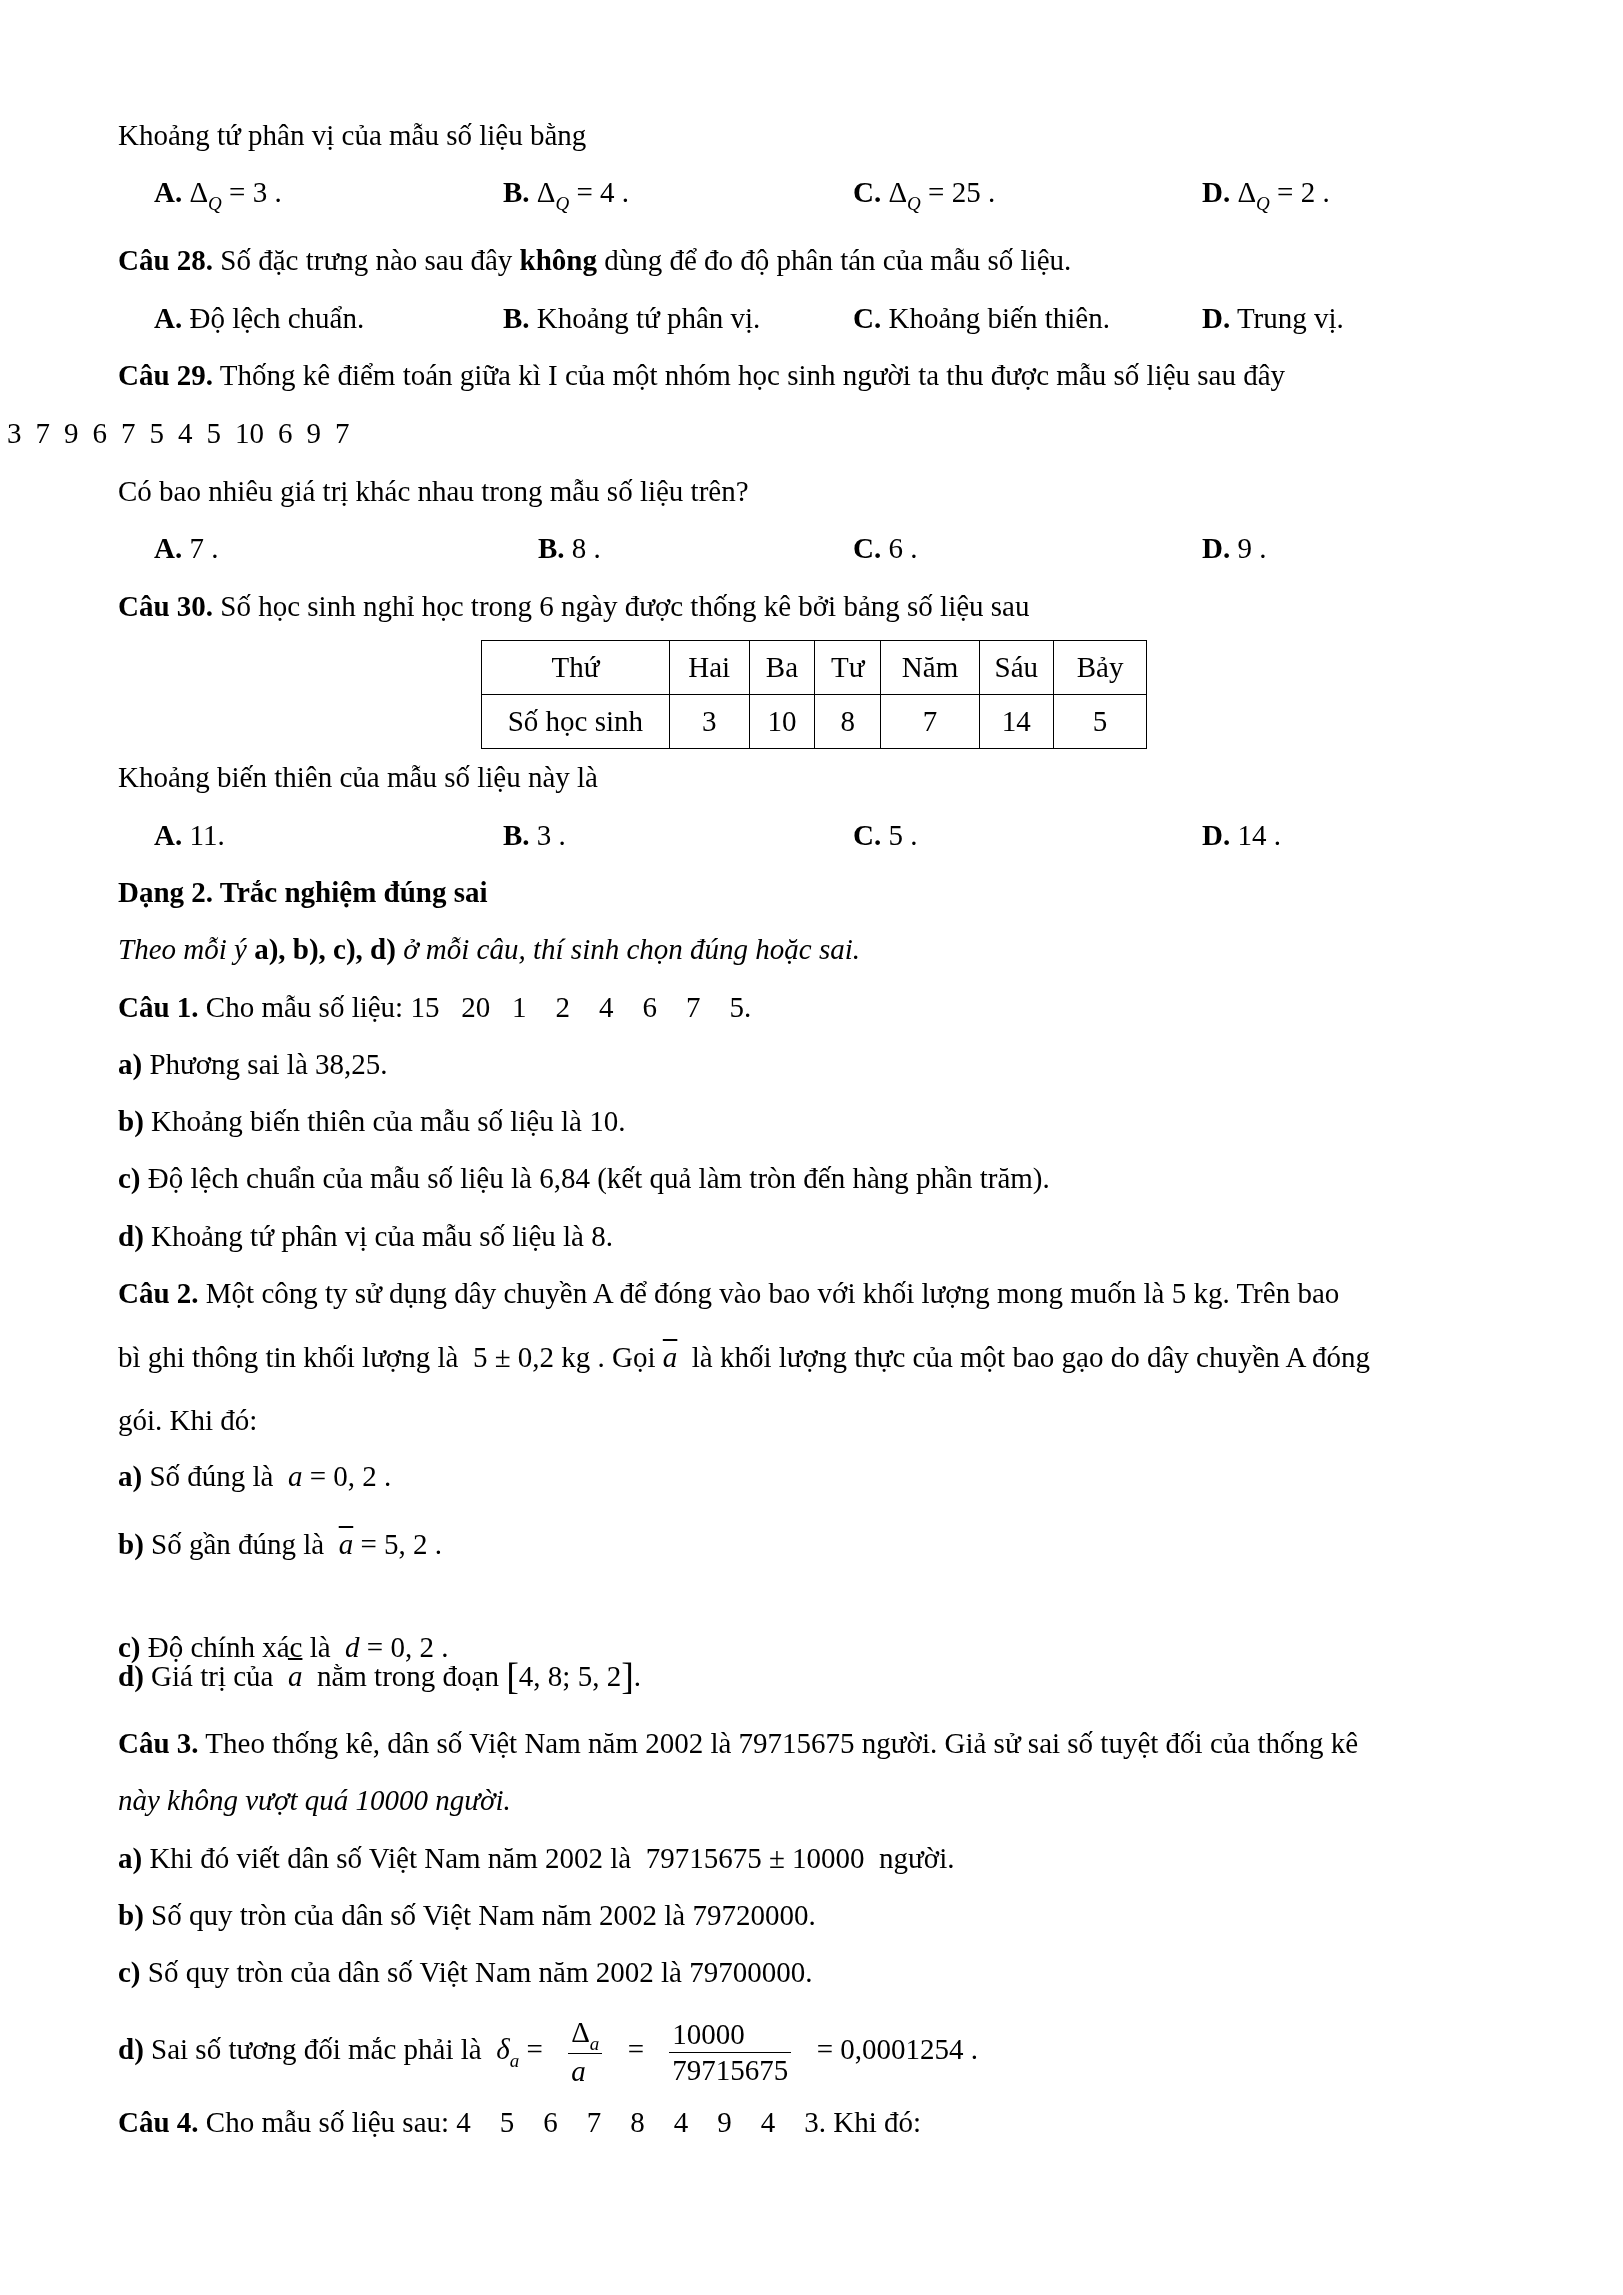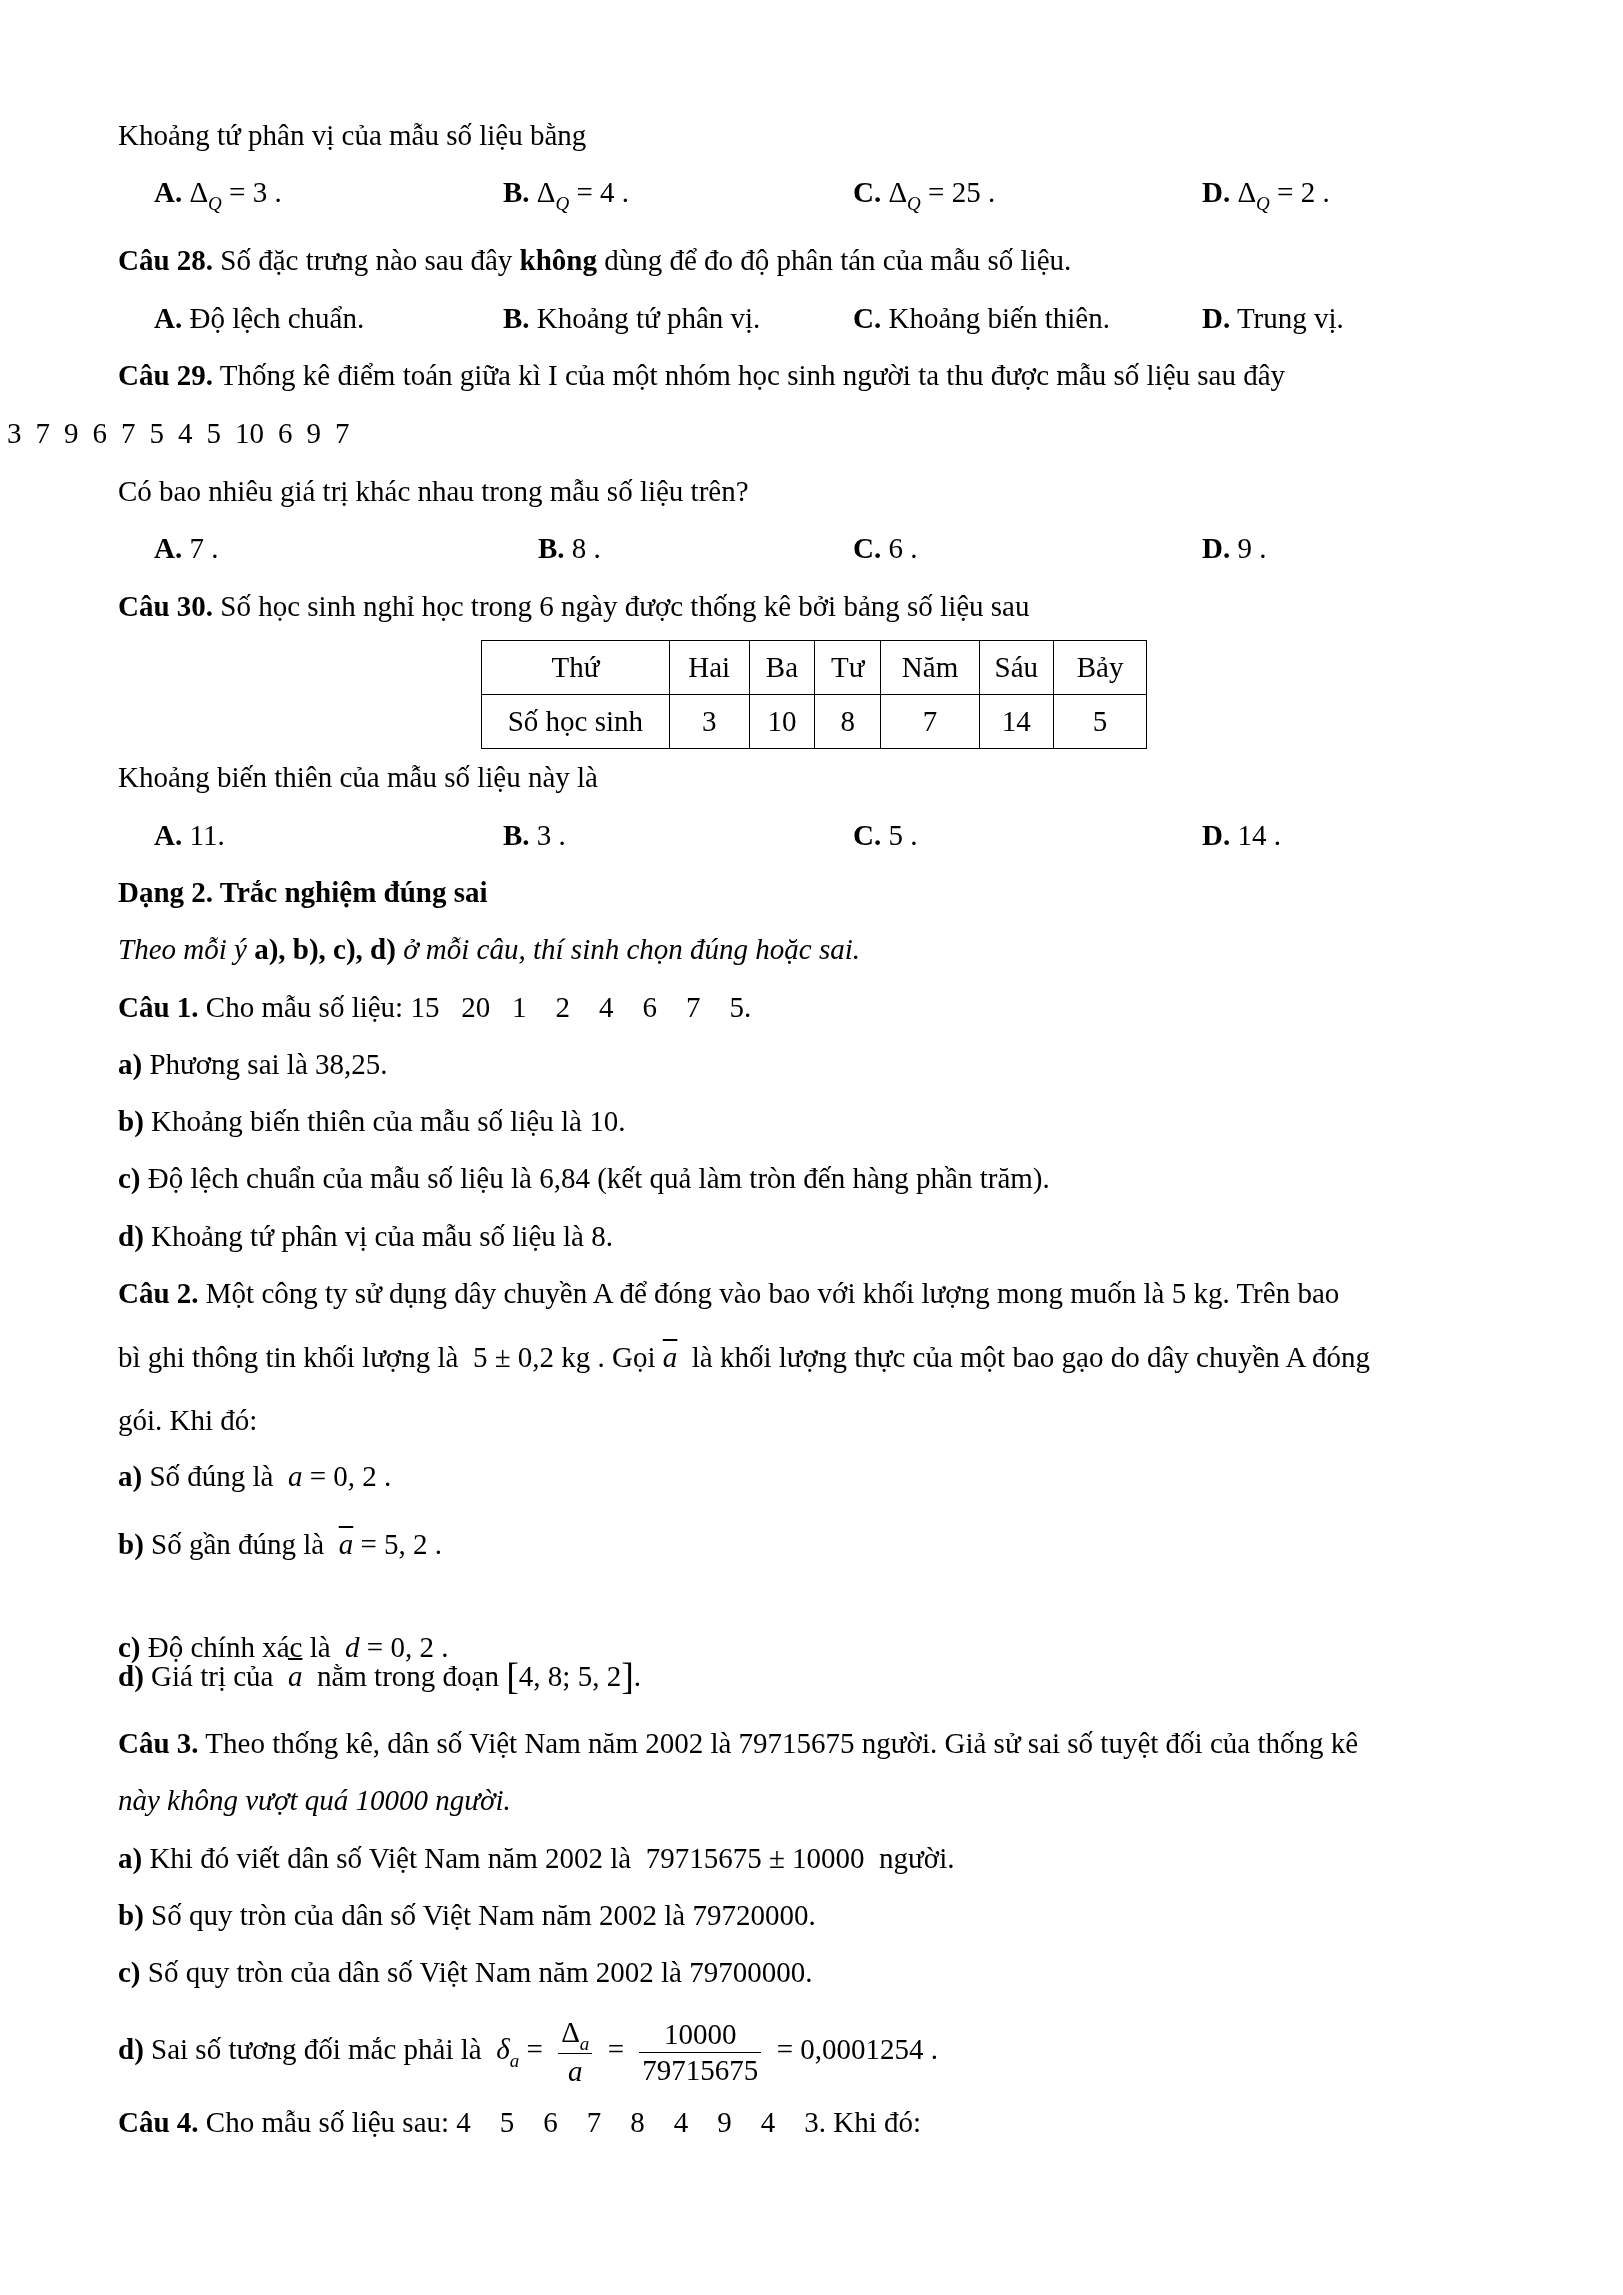--- a/index.html
+++ b/index.html
@@ -19,21 +19,21 @@
     .overbar { text-decoration: overline; font-style: italic; }
     .center { position: absolute; left: 0; width: 1623px; white-space: nowrap; line-height: 35px; }
     .seq span { display: inline-block; margin: 0 7px; }
     table.data {
       position: absolute; left: 481px; top: 640px;
       border-collapse: collapse; font-size: 29px;
     }
     table.data td {
       border: 1.6px solid #000; text-align: center; height: 53px; padding: 0 7.9px;
     }
-    .frac { display: inline-block; vertical-align: middle; text-align: center; margin: 0 8px; }
+    .frac { display: inline-block; vertical-align: middle; text-align: left; margin: 0 18px; }
     .frac .num { display: block; border-bottom: 1.6px solid #000; padding: 0 3.1px; line-height: 35px; }
     .frac .den { display: block; line-height: 35px; padding: 0 3.1px; }
     .bracket { font-size: 38px; vertical-align: -3.1px; }
   </style>
 </head>
 <body>
 
 <div class="line" style="top:118px;">Khoảng tứ phân vị của mẫu số liệu bằng</div>
 <div class="opt-row" style="top:175px;">
   <span class="opt" style="left:154px;"><span class="lbl">A.</span> <span class="math">Δ</span><span class="sub">Q</span> <span>= 3 .</span></span>

